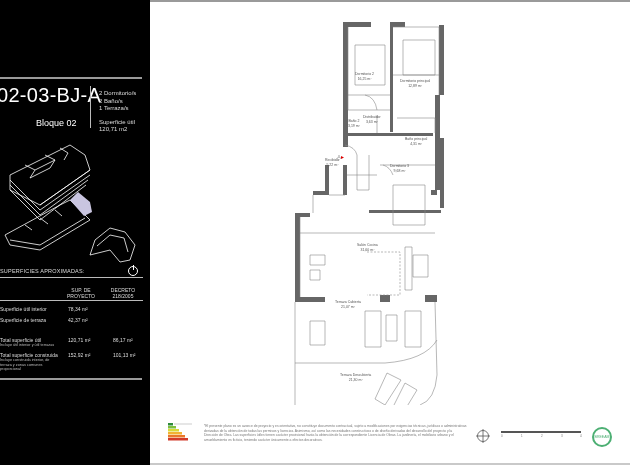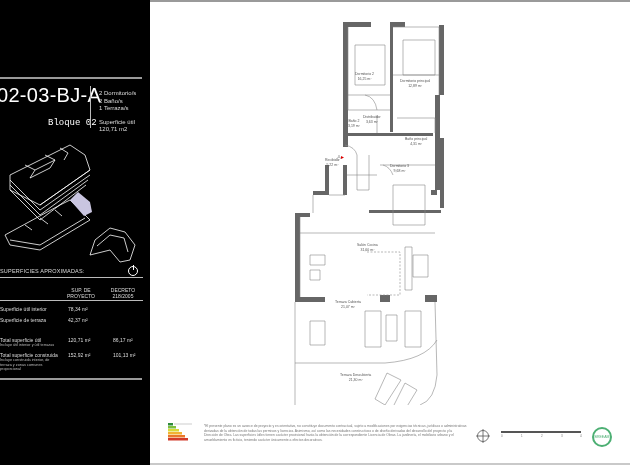--- a/index.html
+++ b/index.html
@@ -1,20 +1,20 @@
 <!DOCTYPE html>
 <html><head>
 <meta charset="utf-8">
 <style>
   html, body { margin:0; padding:0; }
   body { width:630px; height:465px; background:#fff; position:relative; overflow:hidden; font-family:"Liberation Sans", sans-serif; }
   .left { position:absolute; left:0; top:0; width:150px; height:465px; background:#000; color:#fff; }
   .left .rule { position:absolute; left:0; height:2px; background:#9a9a9a; }
   .code { position:absolute; left:-3px; top:84px; font-size:20px; letter-spacing:0.3px; color:#fff; }
-  .bloque { position:absolute; left:48px; top:118px; font-size:9px; color:#fff;font-family:Liberation Mono, monospace; }
+  .bloque { position:absolute; left:36px; top:118px; font-size:9px; color:#fff; }
   .vsep { position:absolute; left:90px; top:86px; width:1px; height:42px; background:#bbb; }
   .rooms { position:absolute; left:99px; top:90px; font-size:6px; line-height:7.5px; color:#ddd; }
   .sup { position:absolute; left:99px; top:119px; font-size:6px; line-height:7px; color:#ddd; }
   .sec-title { position:absolute; left:0; top:268px; font-size:5.5px; color:#ddd; letter-spacing:0.2px; }
   .power { position:absolute; left:128px; top:266px; width:8px; height:8px; border:1px solid #fff; border-radius:50%; }
   .power:after { content:""; position:absolute; left:3.5px; top:-2px; width:1px; height:5px; background:#fff; }
   .th { position:absolute; top:287px; font-size:5px; line-height:6px; text-align:center; color:#ddd; }
   .tr { position:absolute; left:0; font-size:5px; color:#ddd; }
   .tr .v1 { position:absolute; left:68px; white-space:nowrap; }
   .tr .v2 { position:absolute; left:113px; white-space:nowrap; }

